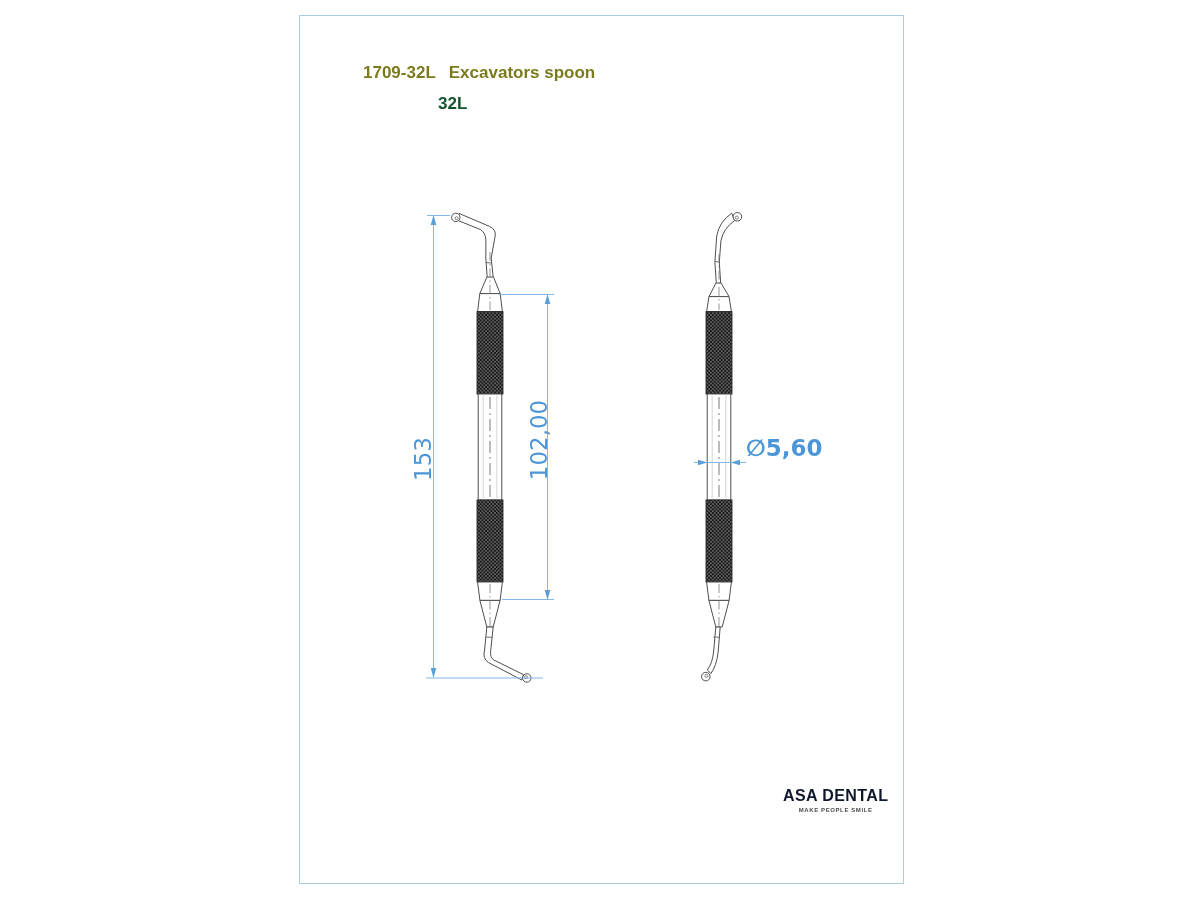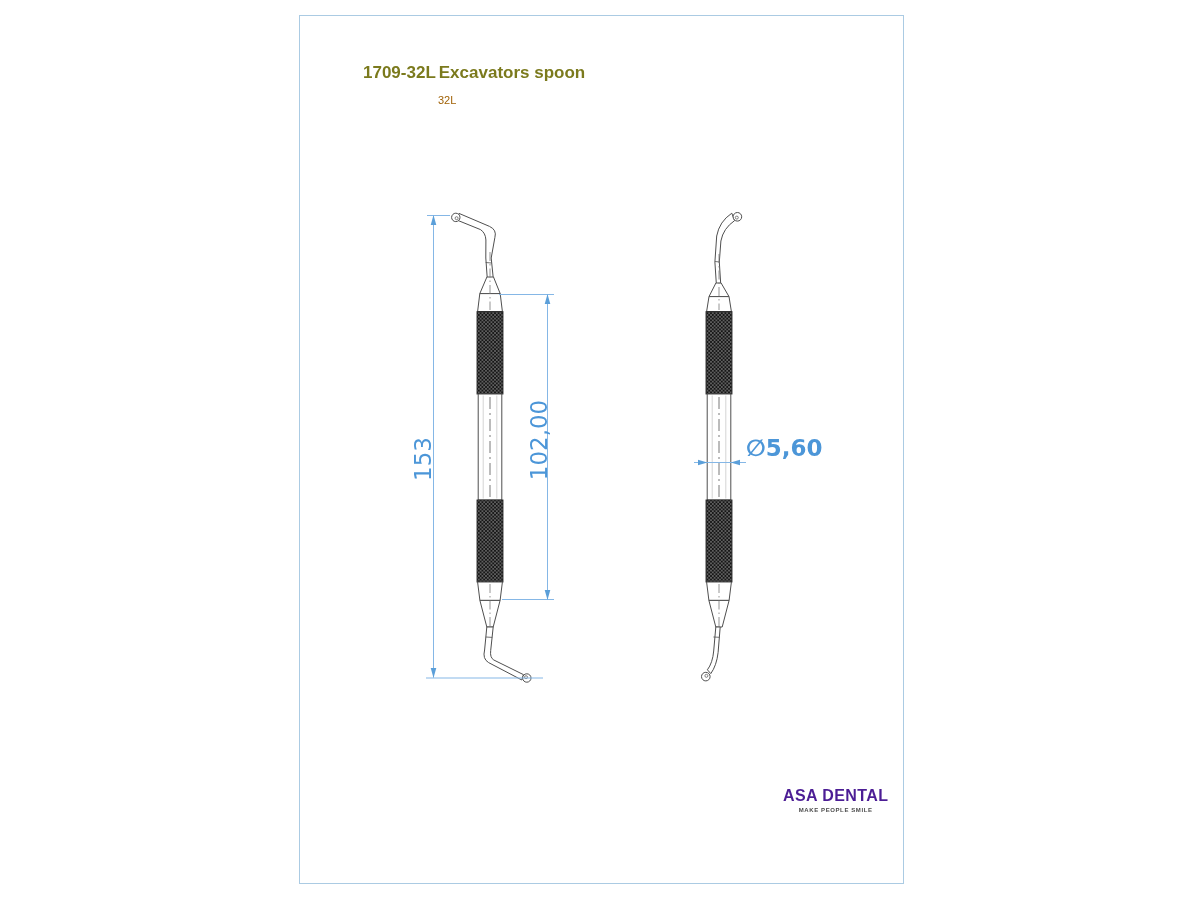--- a/index.html
+++ b/index.html
@@ -8,36 +8,36 @@
     background:#ffffff;
     font-family:"Liberation Sans", sans-serif;
   }
   .sheet {
     position:absolute; left:299px; top:15px; width:605px; height:869px;
     border:1px solid #abcbe3; background:#ffffff; box-sizing:border-box;
   }
   svg.draw { position:absolute; left:0; top:0; pointer-events:none; }
   .title-row {
     position:absolute; left:363px; top:63px;
-    display:flex; gap:3px;
+    display:flex; gap:13px;
     color:#7b7a1d; font-weight:bold; font-size:17px; line-height:1.2;
     white-space:nowrap;
   }
   .variant {
     position:absolute; left:438px; top:94px;
-    color:#a16207; font-weight:normal; font-size:11px; line-height:1.2;
+    color:#14532d; font-weight:bold; font-size:17px; line-height:1.2;
   }
   .dim {
     position:absolute; color:#4c96d8; font-size:23px; line-height:1;
     font-family:"DejaVu Sans", sans-serif; white-space:nowrap;
   }
   .rot { transform: translate(-50%,-50%) rotate(-90deg); }
   .logo { position:absolute; left:783px; top:787px; width:max-content; text-align:center; }
   .brand {
-    color:#4c1d95; font-weight:bold; font-size:16px; letter-spacing:0.4px;
+    color:#0f172a; font-weight:bold; font-size:16px; letter-spacing:0.4px;
     line-height:1.1; white-space:nowrap;
   }
   .tagline {
     color:#4a4a4a; font-weight:bold; font-size:6px; letter-spacing:0.6px;
     margin-top:2px; white-space:nowrap;
   }
 </style>
 </head>
 <body>
 

